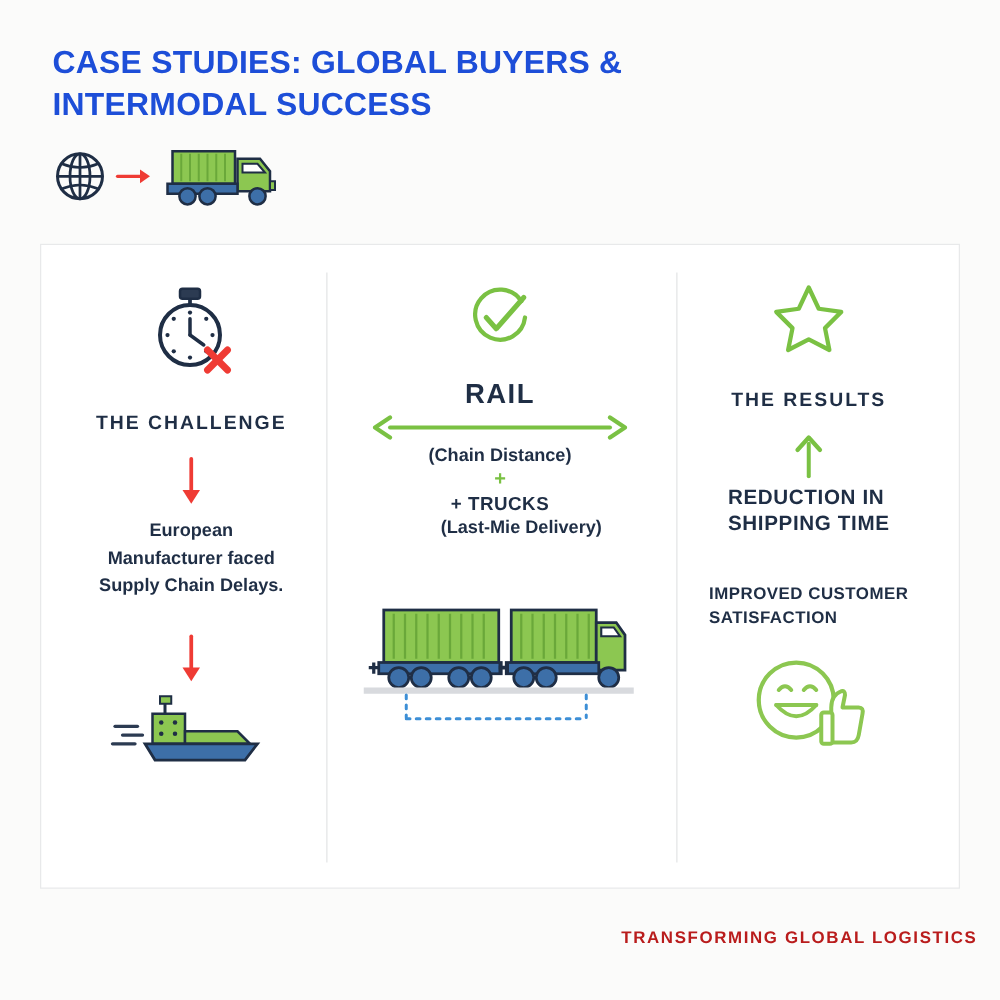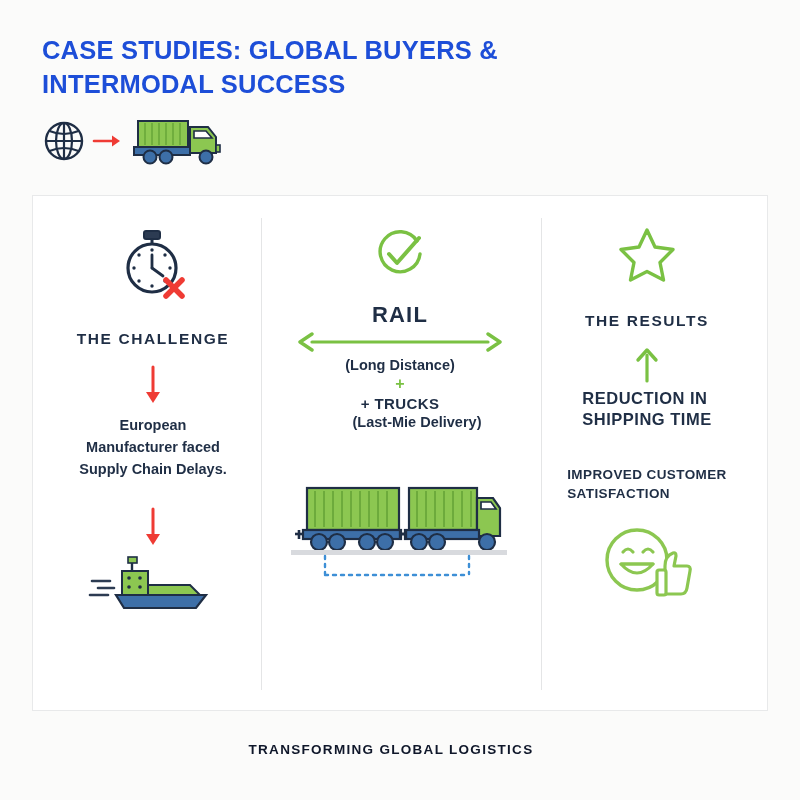--- a/index.html
+++ b/index.html
@@ -149,25 +149,25 @@
     text-transform: uppercase;
   }
   .c3-smiley { margin-top: 22px; }
 
   
   .footer {
     position: absolute;
     left: 0;
     top: 742px;
     width: 782px;
-    text-align: center;
+    text-align: right;
     font-size: 13.5px;
     font-weight: bold;
     letter-spacing: 1.3px;
-    color: #0f172a;
+    color: #b91c1c;
     text-transform: uppercase;
   }
 </style>
 </head>
 <body>
 
 <div class="header">
   <h1 class="header-title">CASE STUDIES: GLOBAL BUYERS &amp; INTERMODAL SUCCESS</h1>
 
   <div class="header-icons">
@@ -312,21 +312,21 @@
       <div class="c2-rail">RAIL</div>
 
       <span class="icon-wrap c2-arrow">
         <svg width="204" height="20" viewBox="0 0 204 20" fill="none">
           <line x1="14" y1="10" x2="190" y2="10" stroke="#7ac143" stroke-width="3.2" stroke-linecap="round"></line>
           <path d="M14 2 L2 10 L14 18" stroke="#7ac143" stroke-width="3.4" fill="none" stroke-linecap="round" stroke-linejoin="round"></path>
           <path d="M190 2 L202 10 L190 18" stroke="#7ac143" stroke-width="3.4" fill="none" stroke-linecap="round" stroke-linejoin="round"></path>
         </svg>
       </span>
 
-      <div class="c2-sub">(Long Distance)</div>
+      <div class="c2-sub">(Chain Distance)</div>
       <div class="c2-plus">+</div>
       <div class="c2-trucks">+ TRUCKS</div>
       <div class="c2-last">(Last-Mie Delivery)</div>
 
       <span class="icon-wrap c2-illus">
         <svg width="226" height="108" viewBox="0 0 226 108" fill="none">
 
           <rect x="20" y="14" width="92" height="42" fill="#8cc751" stroke="#1f2e45" stroke-width="2.2"></rect>
           <g stroke="#6aa83a" stroke-width="1.8">
             <line x1="28" y1="17" x2="28" y2="53"></line>

